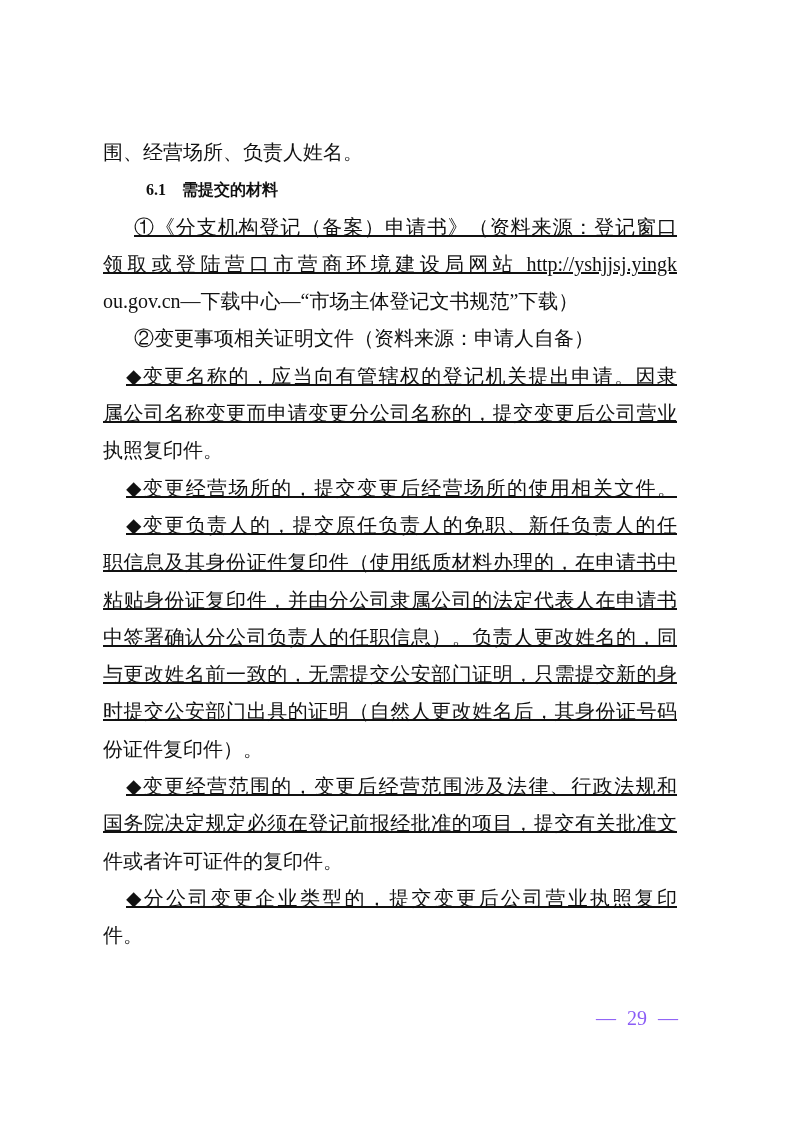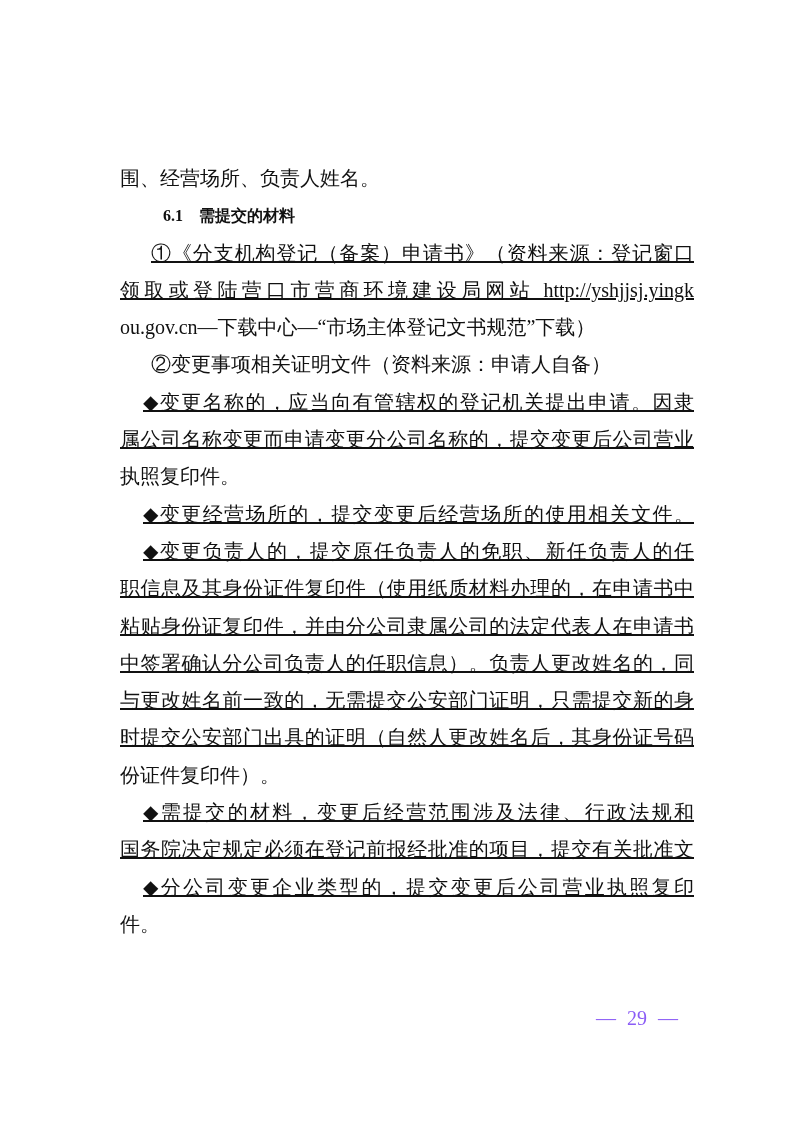--- a/index.html
+++ b/index.html
@@ -12,23 +12,22 @@
     width: 793px;
     height: 1122px;
     background: #ffffff;
     font-family: "Liberation Serif", "DejaVu Serif", serif;
     color: #111111;
     overflow: hidden;
   }
   .textblock {
     position: absolute;
     left: 103px;
-    top: 160px;
+    top: 134px;
     width: 574px;
-    margin-left: 17px;
   }
   .ln {
     font-size: 20px;
     line-height: 37.3px;
     white-space: normal;
   }
   .jst {
     text-align: justify;
     text-align-last: justify;
     text-decoration: underline;
@@ -65,20 +64,21 @@
     <div class="ln jst">属公司名称变更而申请变更分公司名称的，提交变更后公司营业</div>
     <div class="ln">执照复印件。</div>
     <div class="ln ind-sm jst">◆变更经营场所的，提交变更后经营场所的使用相关文件。</div>
     <div class="ln ind-sm jst">◆变更负责人的，提交原任负责人的免职、新任负责人的任</div>
     <div class="ln jst">职信息及其身份证件复印件（使用纸质材料办理的，在申请书中</div>
     <div class="ln jst">粘贴身份证复印件，并由分公司隶属公司的法定代表人在申请书</div>
     <div class="ln jst">中签署确认分公司负责人的任职信息）。负责人更改姓名的，同</div>
     <div class="ln jst">与更改姓名前一致的，无需提交公安部门证明，只需提交新的身</div>
     <div class="ln jst">时提交公安部门出具的证明（自然人更改姓名后，其身份证号码</div>
     <div class="ln">份证件复印件）。</div>
-    <div class="ln ind-sm jst">◆需提交的材料，变更后经营范围涉及法律、行政法规和</div>
+    <div class="ln ind-sm jst">◆变更经营范围的，变更后经营范围涉及法律、行政法规和</div>
     <div class="ln jst">国务院决定规定必须在登记前报经批准的项目，提交有关批准文</div>
+    <div class="ln">件或者许可证件的复印件。</div>
     <div class="ln ind-sm jst">◆分公司变更企业类型的，提交变更后公司营业执照复印</div>
     <div class="ln">件。</div>
   </div>
 
   <div class="footer">— 29 —</div>
 </div>
 
 </body></html>

